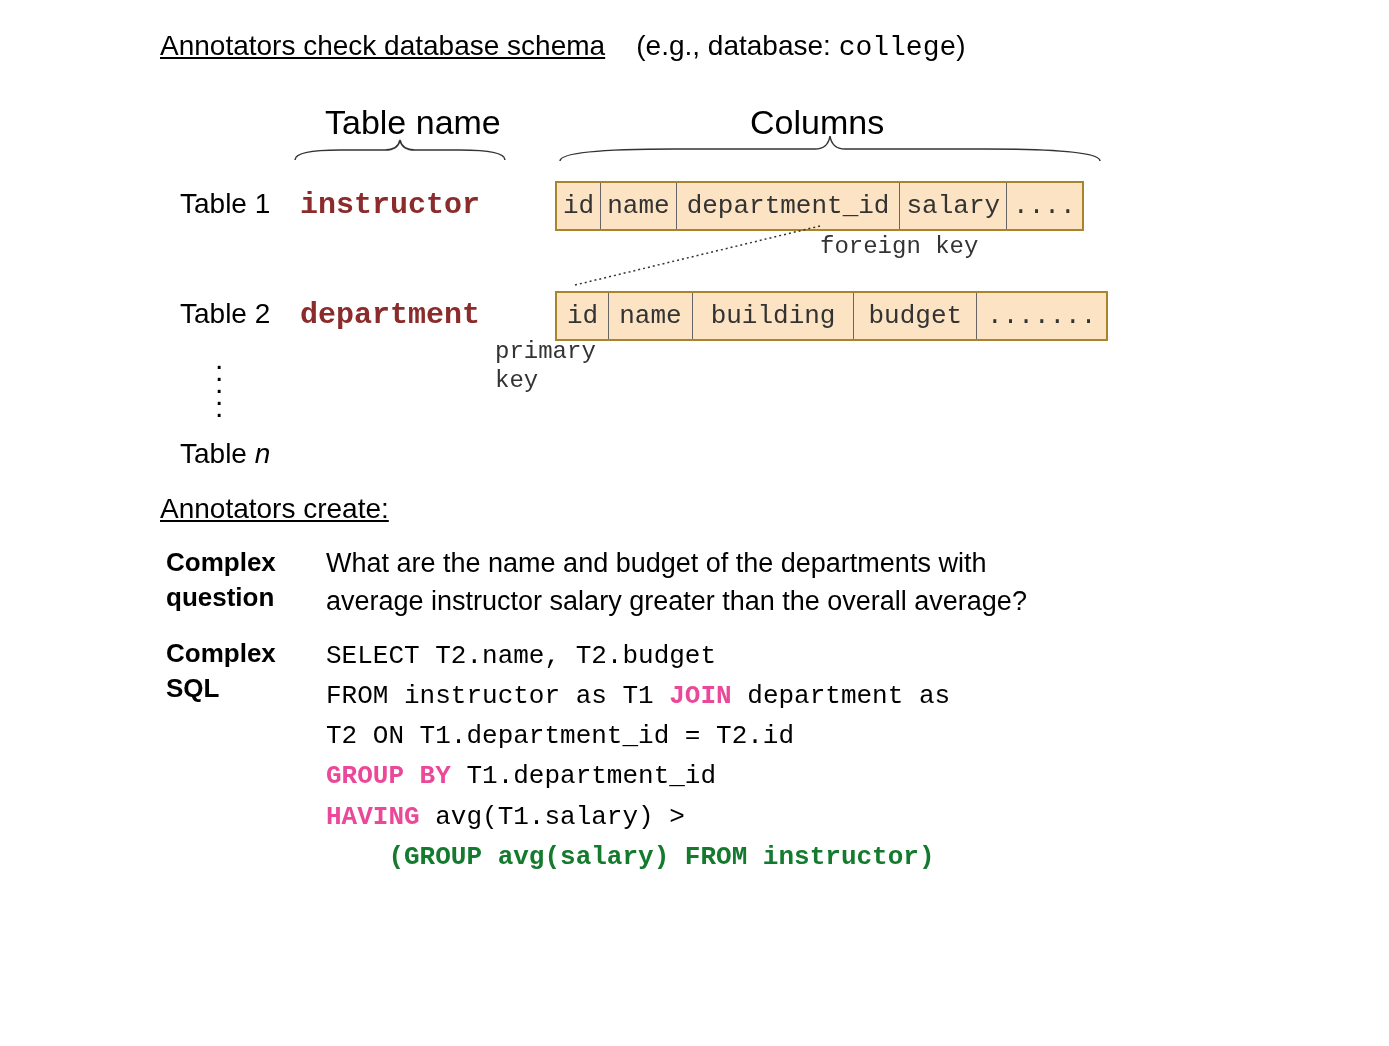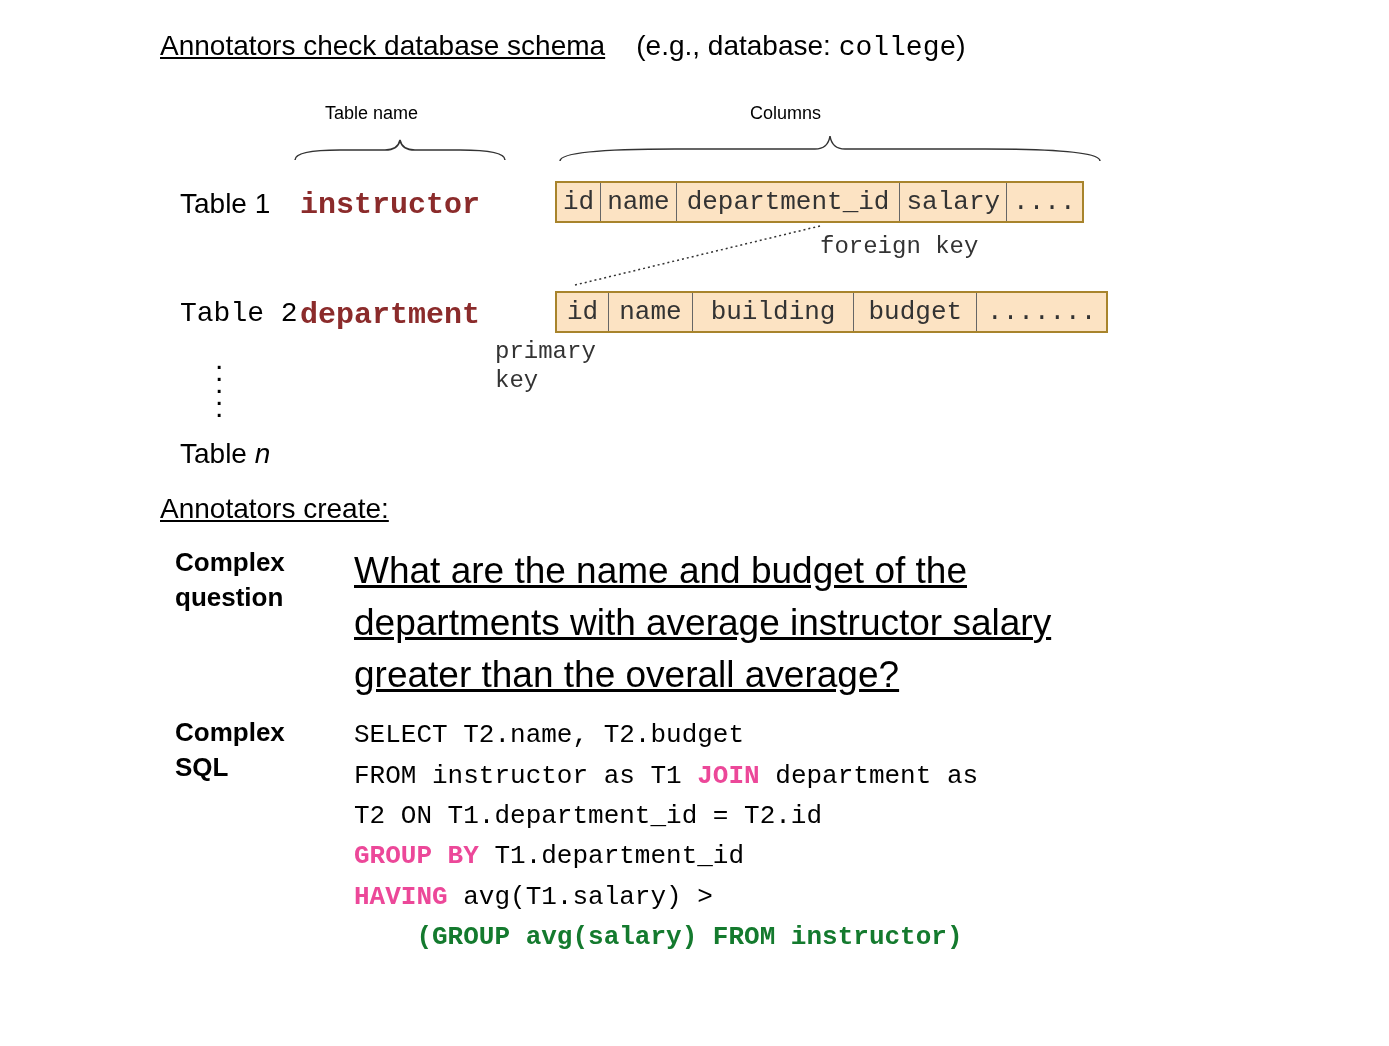--- a/index.html
+++ b/index.html
@@ -19,38 +19,38 @@
   }
   .underline { text-decoration: underline; }
   .mono { font-family: "Courier New", monospace; }
   .schema-area {
     position: relative;
     height: 370px;
     margin-bottom: 20px;
   }
   .label-top {
     position: absolute;
-    font-size: 18px;
+    font-size: 34px;
   }
   .table-label {
     position: absolute;
     font-size: 28px;
   }
   .table-name {
     position: absolute;
     font-family: "Courier New", monospace;
     font-weight: bold;
     color: #8b2b2b;
     font-size: 30px;
   }
   .col-box {
     position: absolute;
     background: #fce3c3;
     border: 2px solid #a8842c;
-    height: 42px;
+    height: 50px;
     display: flex;
     align-items: stretch;
   }
   .col-cell {
     border-right: 1px solid #666;
     padding: 4px 10px;
     font-family: "Courier New", monospace;
     font-size: 26px;
     display: flex;
     align-items: center;
@@ -82,35 +82,33 @@
     font-size: 28px;
   }
   .section-header {
     font-size: 28px;
     text-decoration: underline;
     margin-bottom: 20px;
   }
   .qa-block { 
     display: flex; 
     margin-bottom: 15px; 
-    margin-left: 15px;
-    gap: 19px;
+    margin-left: 6px;
   }
   .qa-label {
     width: 160px;
     font-weight: bold;
     font-size: 26px;
     line-height: 1.35;
     flex-shrink: 0;
   }
   .qa-content {
-    font-size: 37px;
+    font-size: 27px;
     line-height: 1.4;
     flex: 1;
-    text-decoration: underline;
   }
   .sql-content {
     font-family: "Courier New", monospace;
     font-size: 26px;
     line-height: 1.55;
     flex: 1;
     white-space: pre;
   }
   .kw { color: #ec4899; font-weight: bold; }
   .sub { color: #147a2e; font-weight: bold; }
@@ -148,21 +146,21 @@
       <div class="col-cell">department_id</div>
       <div class="col-cell" style="padding:4px 6px;">salary</div>
       <div class="col-cell" style="padding:4px 6px;">....</div>
     </div>
 
     <div class="fk-label" style="left:660px; top:130px;">foreign key</div>
     <svg class="brace" style="left:410px; top:120px;" width="260" height="70">
       <line x1="250" y1="3" x2="5" y2="62" stroke="#333" stroke-width="1.5" stroke-dasharray="2,3"></line>
     </svg>
 
-    <div class="table-label" style="left:20px; top:195px;font-family:Liberation Mono, monospace;">Table 2</div>
+    <div class="table-label" style="left:20px; top:195px;">Table 2</div>
     <div class="table-name" style="left:140px; top:195px;">department</div>
     <div class="col-box" style="left:395px; top:188px;">
       <div class="col-cell">id</div>
       <div class="col-cell">name</div>
       <div class="col-cell" style="padding:4px 18px;">building</div>
       <div class="col-cell" style="padding:4px 14px;">budget</div>
       <div class="col-cell">.......</div>
     </div>
 
     <div class="pk-label" style="left:335px; top:235px;">

